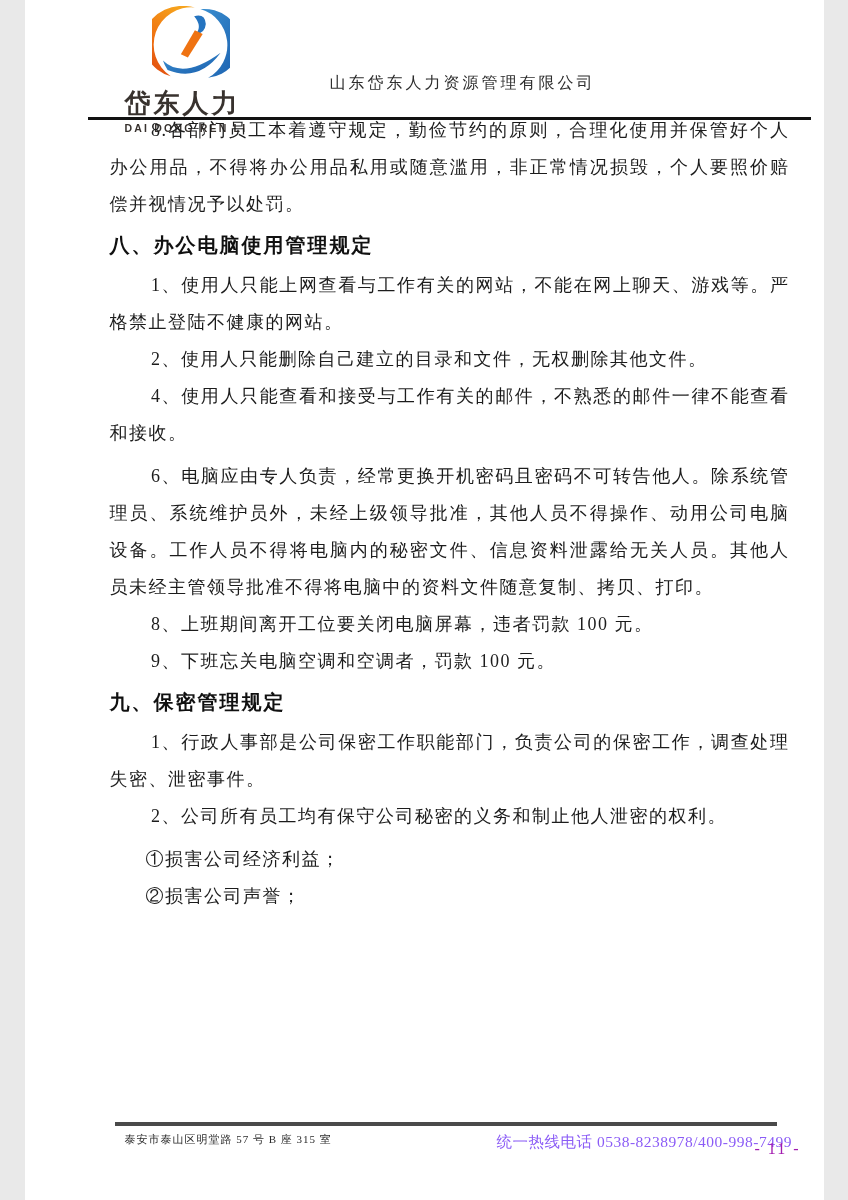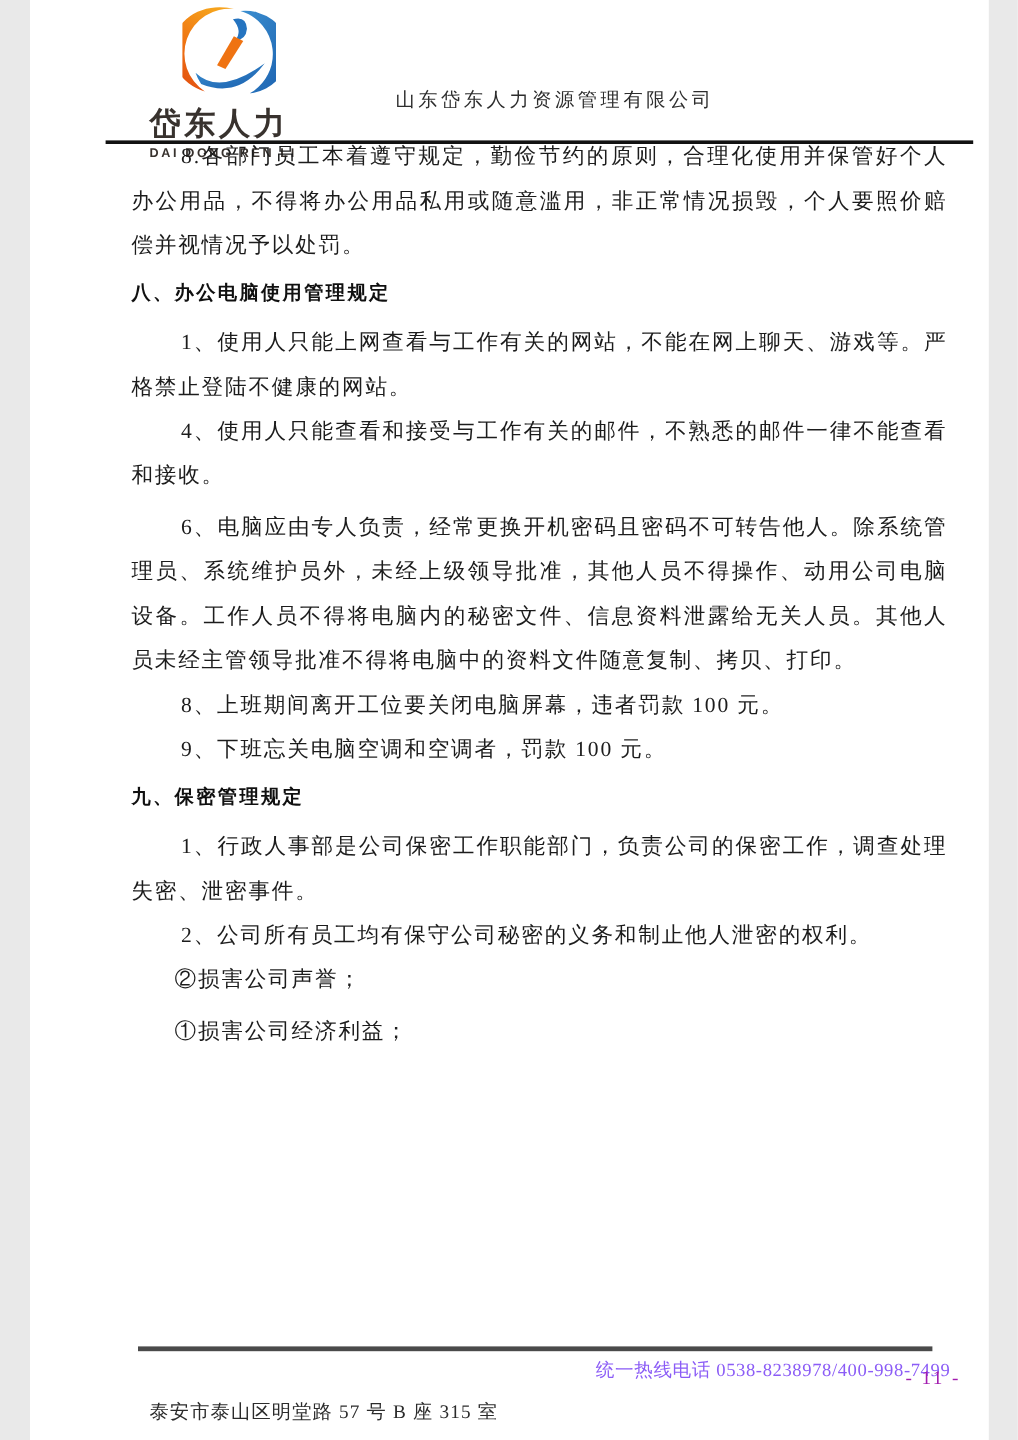--- a/index.html
+++ b/index.html
@@ -36,32 +36,32 @@
   }
   
   main { position: absolute; left: 85px; top: 112px; width: 680px; }
   p.para {
     font-size: 18px; line-height: 37px; letter-spacing: 1.5px;
     text-align: justify; text-indent: 2.3em; color: #1c1c1c;
   }
   p.sub { text-indent: 2em; }
   .mt6 { margin-top: 6px; }
   h2.sec {
-    font-size: 16px; line-height: 40px; letter-spacing: 2px;
+    font-size: 20px; line-height: 40px; letter-spacing: 2px;
     font-weight: bold; color: #101010; margin: 2px 0;
     font-family: "Liberation Serif", "DejaVu Serif", serif;
   }
   
   .footer-rule {
     position: absolute; left: 90px; top: 1122px;
     width: 662px; height: 4px; background: #4a4a4a;
   }
   .footer-address {
     position: absolute; left: 100px; top: 1132px;
-    font-size: 16px; letter-spacing: 1px; color: #2b2b2b; white-space: nowrap; margin-top: 35px;
+    font-size: 11px; letter-spacing: 1px; color: #2b2b2b; white-space: nowrap;
   }
   .footer-hotline {
     position: absolute; left: 472px; top: 1132px;
     font-size: 15.5px; letter-spacing: 0.5px; color: #8b5cf6; white-space: nowrap;
   }
   .footer-page {
     position: absolute; left: 730px; top: 1140px;
     font-size: 16px; letter-spacing: 2px; color: #a21caf; white-space: nowrap;
   }
 </style>
@@ -102,30 +102,31 @@
     </div>
     <div class="company-name">山东岱东人力资源管理有限公司</div>
     <div class="header-rule"></div>
   </header>
 
   <main>
     <p class="para">8.各部门员工本着遵守规定，勤俭节约的原则，合理化使用并保管好个人办公用品，不得将办公用品私用或随意滥用，非正常情况损毁，个人要照价赔偿并视情况予以处罚。</p>
 
     <h2 class="sec">八、办公电脑使用管理规定</h2>
     <p class="para">1、使用人只能上网查看与工作有关的网站，不能在网上聊天、游戏等。严格禁止登陆不健康的网站。</p>
+    <p class="para">2、使用人只能删除自己建立的目录和文件，无权删除其他文件。</p>
     <p class="para">4、使用人只能查看和接受与工作有关的邮件，不熟悉的邮件一律不能查看和接收。</p>
     <p class="para mt6">6、电脑应由专人负责，经常更换开机密码且密码不可转告他人。除系统管理员、系统维护员外，未经上级领导批准，其他人员不得操作、动用公司电脑设备。工作人员不得将电脑内的秘密文件、信息资料泄露给无关人员。其他人员未经主管领导批准不得将电脑中的资料文件随意复制、拷贝、打印。</p>
     <p class="para">8、上班期间离开工位要关闭电脑屏幕，违者罚款 100 元。</p>
     <p class="para">9、下班忘关电脑空调和空调者，罚款 100 元。</p>
 
     <h2 class="sec">九、保密管理规定</h2>
     <p class="para">1、行政人事部是公司保密工作职能部门，负责公司的保密工作，调查处理失密、泄密事件。</p>
     <p class="para">2、公司所有员工均有保守公司秘密的义务和制止他人泄密的权利。</p>
+    <p class="para sub mt6">①损害公司经济利益；</p>
     <p class="para sub">②损害公司声誉；</p>
-    <p class="para sub mt6">①损害公司经济利益；</p>
   </main>
 
   <footer>
     <div class="footer-rule"></div>
     <span class="footer-address">泰安市泰山区明堂路 57 号 B 座 315 室</span>
     <span class="footer-hotline">统一热线电话 0538-8238978/400-998-7499</span>
     <span class="footer-page">- 11 -</span>
   </footer>
 
 </div>

